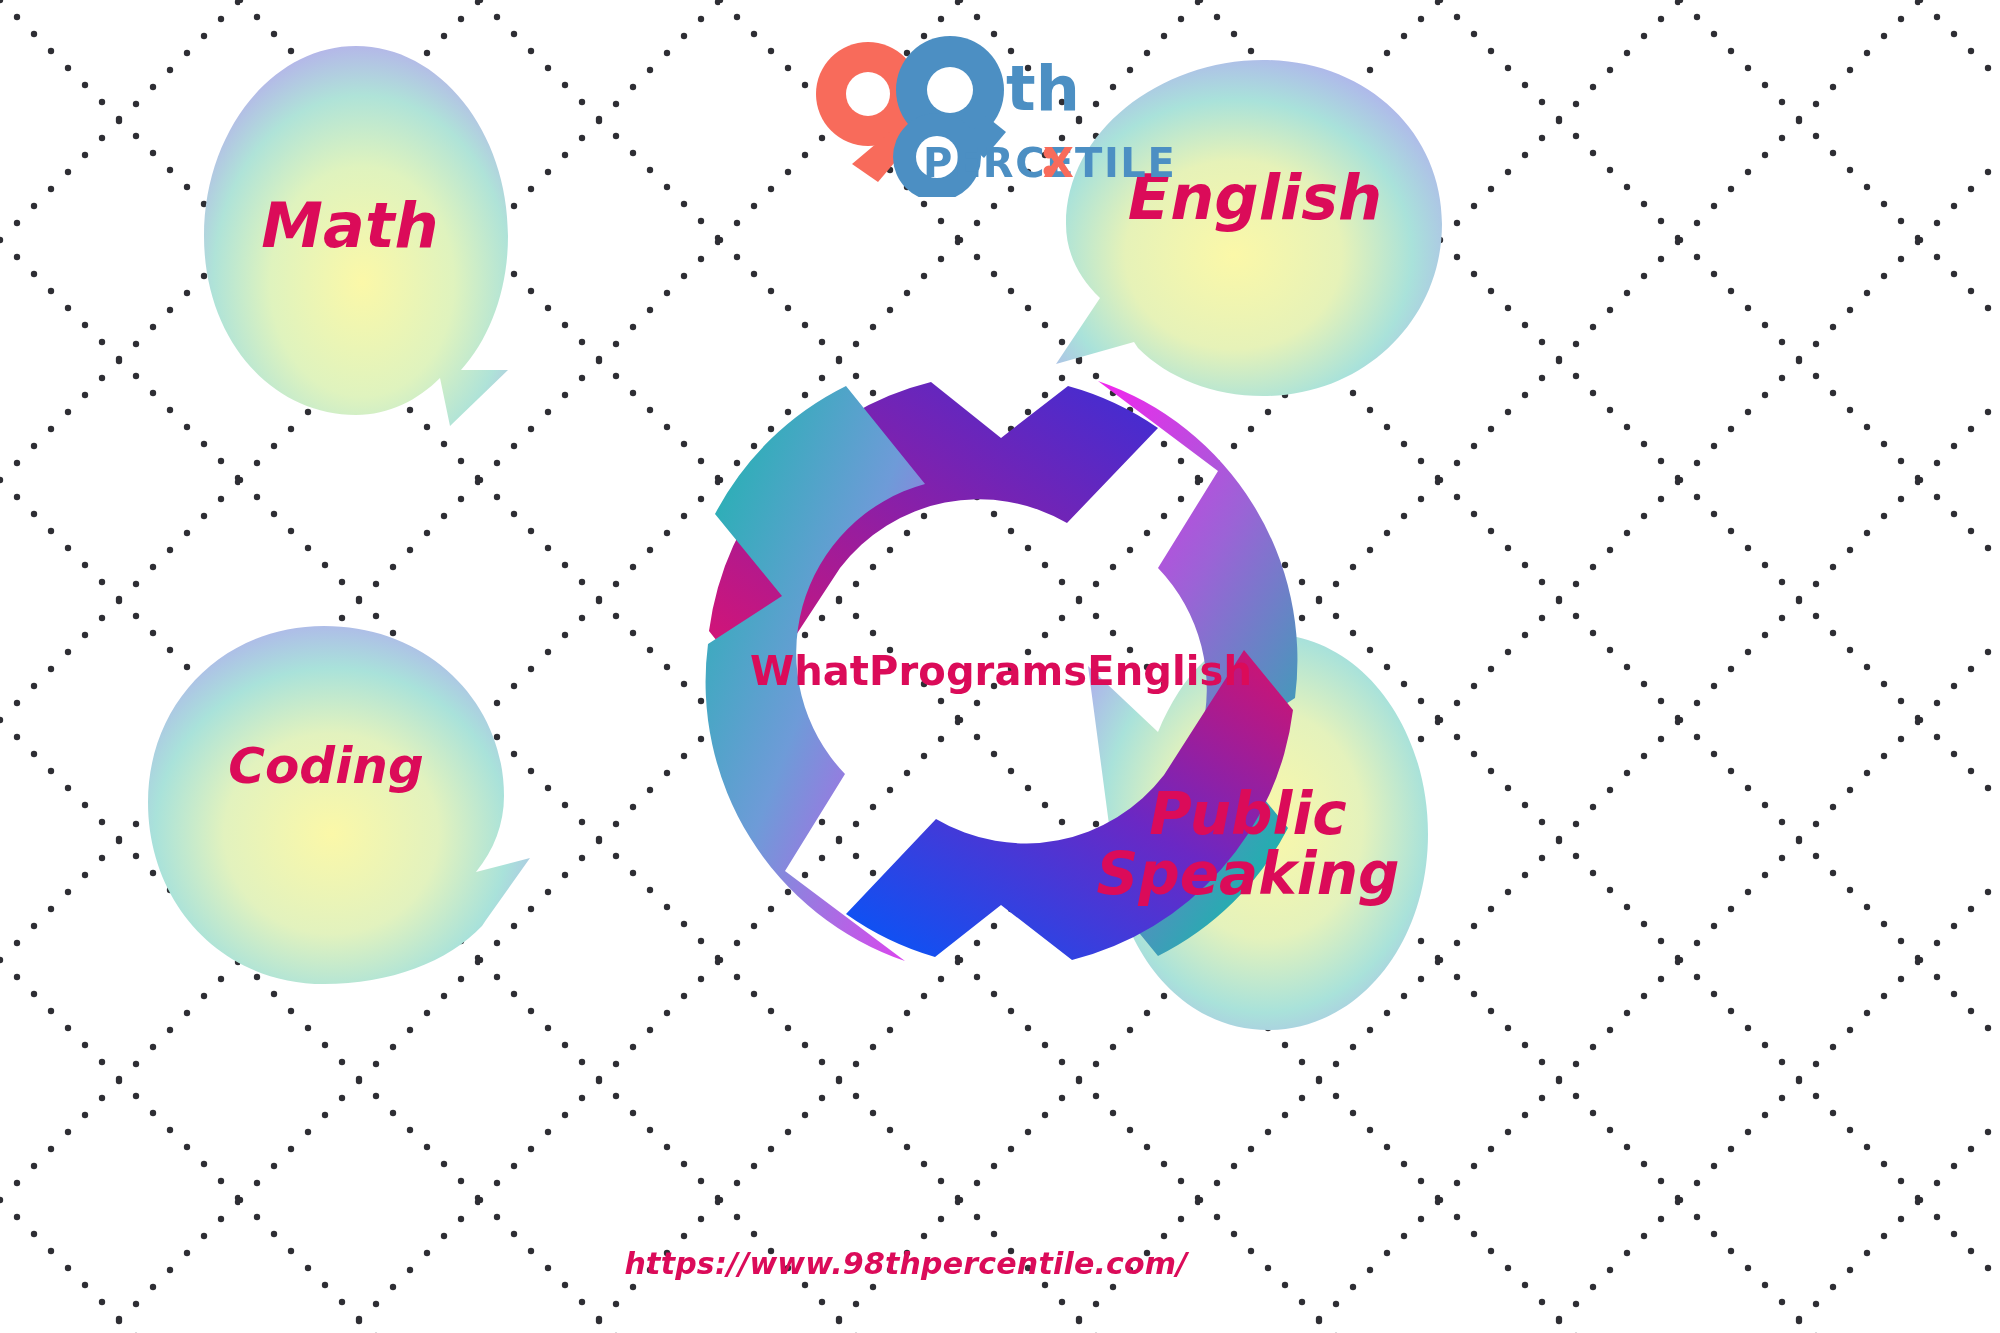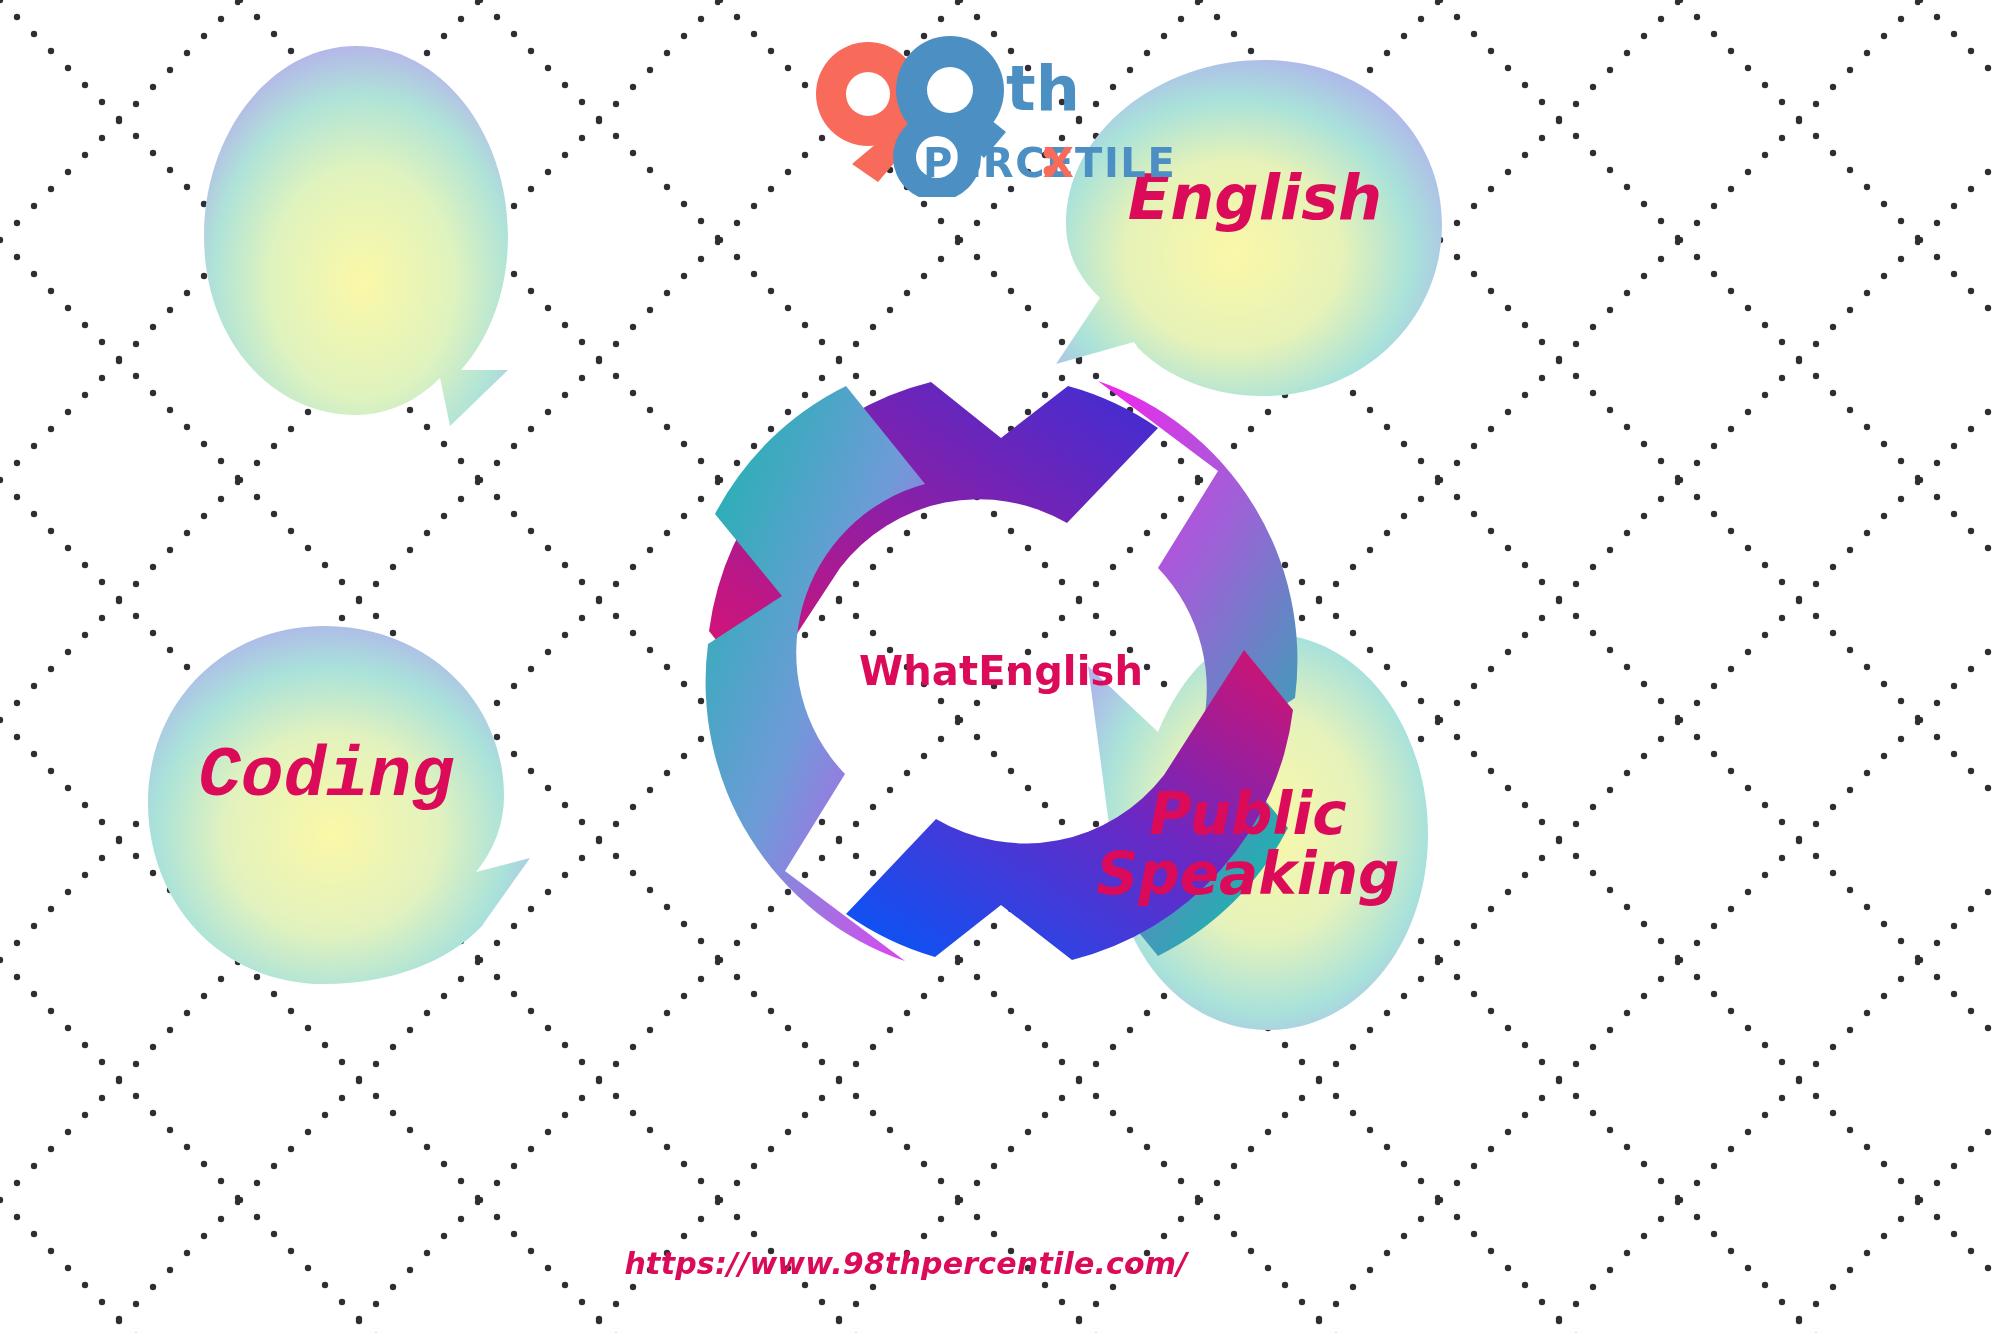--- a/index.html
+++ b/index.html
@@ -90,21 +90,21 @@
     pointer-events: none;
   }
 
   #bub-math      { left: 178px;  top: 40px;   width: 360px; height: 400px; }
   #lbl-math      { left: 200px;  top: 194px;  width: 300px; font-size: 62px; }
 
   #bub-english   { left: 1048px; top: 52px;   width: 400px; height: 372px; }
   #lbl-english   { left: 1090px; top: 166px;  width: 330px; font-size: 62px; }
 
   #bub-coding    { left: 138px;  top: 620px;  width: 400px; height: 372px; }
-  #lbl-coding    { left: 176px;  top: 740px;  width: 300px; font-size: 71px; font-family: Liberation Mono, monospace; }
+  #lbl-coding    { left: 176px;  top: 740px;  width: 300px; font-size: 50px; }
 
   #bub-speaking  { left: 1072px; top: 626px;  width: 372px; height: 412px; }
   #lbl-speaking  { left: 1088px; top: 740px;  width: 320px; font-size: 58px; margin-top: 44px; }
 
   
   #footer-url {
     position: absolute;
     left: 12px;
     top: 1246px;
     width: 1788px;
@@ -252,40 +252,42 @@
          L 117 246
          A 295 295 0 0 1 248 118
          L 327 216
          A 175 175 0 0 0 247 506
          L 187 603
          Z"></path>
   </svg>
 
   <div id="center-text">
     <span>What</span>
+    <span>Programs</span>
     <span>English</span>
   </div>
 
   <div class="bubble-wrap" id="bub-math">
     <svg width="360" height="400" viewBox="0 0 360 400" xmlns="http://www.w3.org/2000/svg">
       <defs>
         <radialGradient id="bgMath" cx="52%" cy="62%" r="72%">
           <stop offset="0%" stop-color="#FBF8A8"></stop>
           <stop offset="42%" stop-color="#DFF3BE"></stop>
           <stop offset="68%" stop-color="#AFE3D8"></stop>
           <stop offset="86%" stop-color="#B4B8E8"></stop>
           <stop offset="100%" stop-color="#D6A6E8"></stop>
         </radialGradient>
       </defs>
       <path fill="url(#bgMath)" d="M178 6 C262 6 330 92 330 196 C330 250 312 298 283 330
            L330 330 L272 386 L262 338
            C240 360 211 375 178 375
            C94 375 26 300 26 196 C26 92 94 6 178 6 Z"></path>
     </svg>
   </div>
+  <div class="bubble-label" id="lbl-math">Math</div>
 
   <div class="bubble-wrap" id="bub-english">
     <svg width="400" height="372" viewBox="0 0 400 372" xmlns="http://www.w3.org/2000/svg">
       <defs>
         <radialGradient id="bgEng" cx="46%" cy="58%" r="70%">
           <stop offset="0%" stop-color="#FBF8A8"></stop>
           <stop offset="40%" stop-color="#E6F2B8"></stop>
           <stop offset="66%" stop-color="#A9E2DA"></stop>
           <stop offset="86%" stop-color="#AFB9EA"></stop>
           <stop offset="100%" stop-color="#D9A3E6"></stop>

